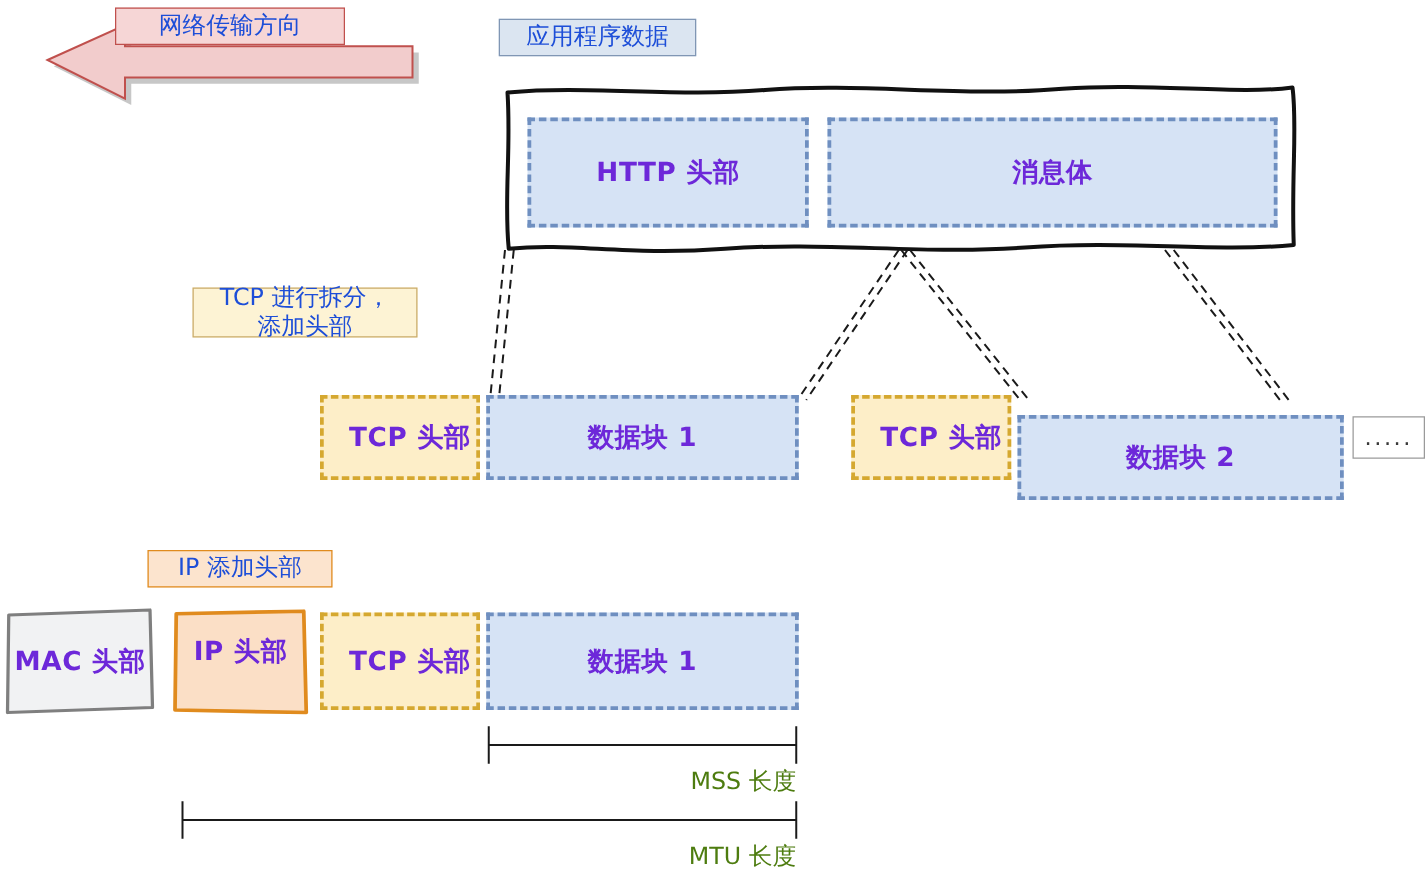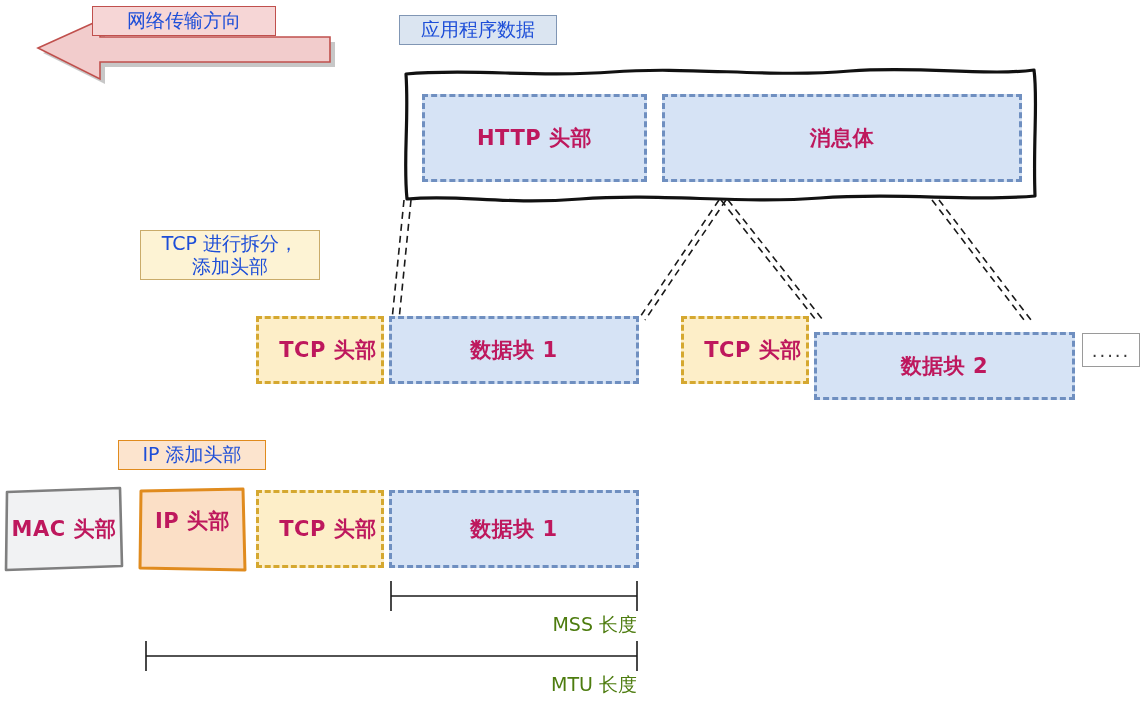--- a/index.html
+++ b/index.html
@@ -36,21 +36,21 @@
   .label-peach  { background: #fce4ce; border-color: #e08b1e; }
 
   
   .field-box {
     display: flex;
     align-items: center;
     justify-content: center;
     text-align: right;
     font-size: 21px;
     font-weight: bold;
-    color: #be185d;
+    color: #6d28d9;
     letter-spacing: 0.5px;
   }
   .blue-fill   { background: #d6e3f5; }
   .yellow-fill { background: #fdeec8; padding-left: 16px; }
 
   .dots-box {
     display: flex;
     align-items: center;
     justify-content: center;
     font-size: 18px;
@@ -114,21 +114,21 @@
       <line x1="726" y1="200" x2="645" y2="320"></line>
 
       <line x1="721" y1="200" x2="816" y2="320"></line>
       <line x1="728" y1="200" x2="823" y2="320"></line>
 
       <line x1="932" y1="200" x2="1024" y2="320"></line>
       <line x1="939" y1="200" x2="1031" y2="320"></line>
     </g>
   </svg>
 
-  <div class="abs label-box label-cream" style="left:140px; top:230px; width:180px; height:50px;text-align:center;">TCP 进行拆分，
+  <div class="abs label-box label-cream" style="left:154px; top:230px; width:180px; height:40px;text-align:center;">TCP 进行拆分，
 添加头部</div>
 
   <div class="abs field-box yellow-fill" style="left:256px; top:316px; width:128px; height:68px; border:3px dashed #d5a830;">TCP 头部</div>
 
   <div class="abs field-box blue-fill" style="left:389px; top:316px; width:250px; height:68px; border:3px dashed #6f8fc0;">数据块 1</div>
 
   <div class="abs field-box yellow-fill" style="left:681px; top:316px; width:128px; height:68px; border:3px dashed #d5a830;">TCP 头部</div>
 
   <div class="abs field-box blue-fill" style="left:814px; top:332px; width:261px; height:68px; border:3px dashed #6f8fc0;">数据块 2</div>
 

